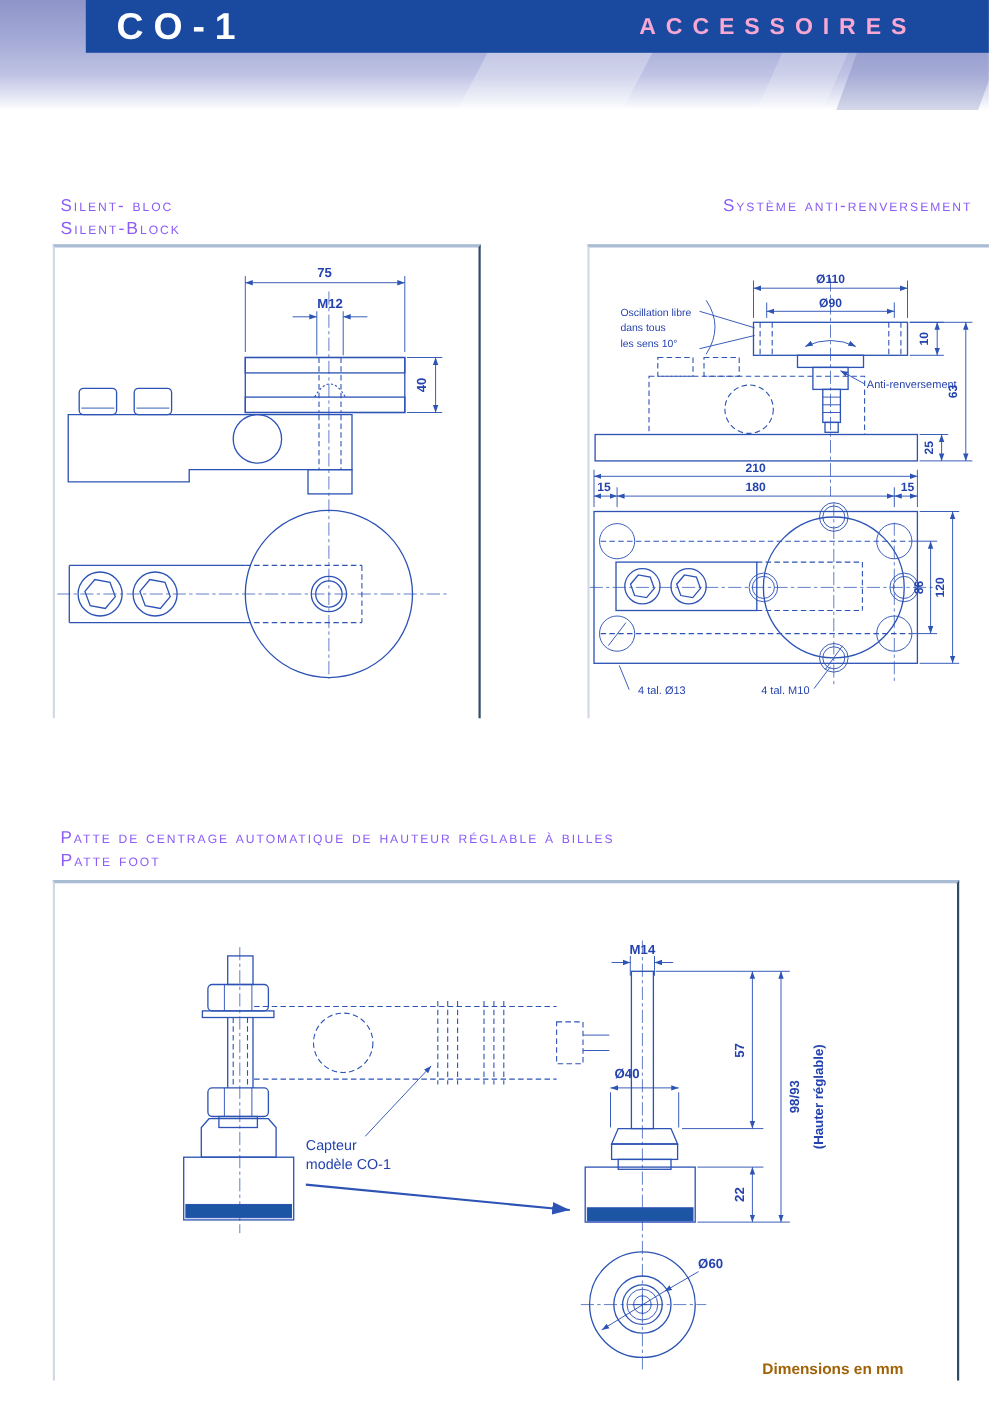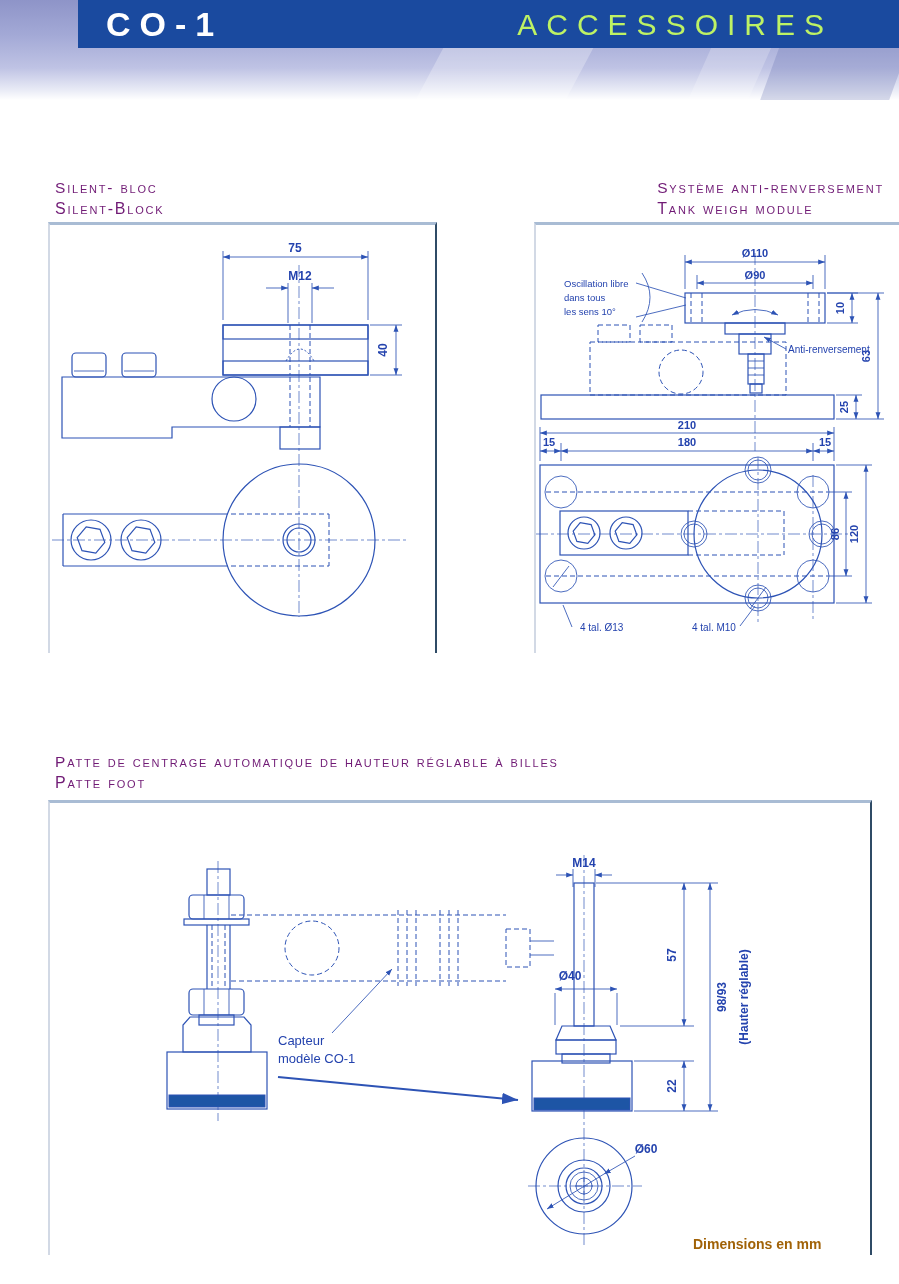--- a/index.html
+++ b/index.html
@@ -10,24 +10,24 @@
           background:linear-gradient(180deg,#8e94c8 0%,#a3a9d6 35%,#bfc3e4 68%,#e9ebf6 90%,#ffffff 100%);}
   .streak1{position:absolute;left:430px;top:46px;width:150px;height:54px;
            background:rgba(255,255,255,0.28);transform:skewX(-28deg);}
   .streak2{position:absolute;left:700px;top:46px;width:60px;height:54px;
            background:rgba(255,255,255,0.22);transform:skewX(-24deg);}
   .streak3{position:absolute;left:770px;top:46px;width:129px;height:54px;
            background:rgba(92,102,170,0.25);transform:skewX(-20deg);}
   .header-band{position:absolute;left:78px;top:0;width:821px;height:48px;background:#1a4a9f;}
   .model-label{position:absolute;left:28px;top:0;line-height:48px;color:#fff;
                font-size:34px;font-weight:bold;letter-spacing:9px;}
-  .page-title{position:absolute;right:66px;top:0;line-height:50px;color:#bef264;
-              font-size:30px;font-weight:normal;letter-spacing:9px;}
+  .page-title{position:absolute;right:66px;top:0;line-height:50px;color:#f9a8d4;
+              font-size:21px;font-weight:bold;letter-spacing:9px;}
   
-  .sec-title{position:absolute;color:#701a75;font-size:15.5px;letter-spacing:1.8px;
+  .sec-title{position:absolute;color:#8b5cf6;font-size:15.5px;letter-spacing:1.8px;
              font-variant:small-caps;line-height:21px;}
   .sec-title .l2{font-size:16px;}
   .t-right{text-align:left;margin-left:10px;}
   
   .frame{position:absolute;border-top:3px solid #a9bcd4;border-left:2px solid #d2d9e5;
          border-right:2px solid #2f4b66;background:#fff;}
   
   .ln{stroke:#2d53b5;fill:none;stroke-width:1.2px;}
   .thin{stroke:#2d53b5;fill:none;stroke-width:0.85px;}
   .dash{stroke:#2d53b5;fill:none;stroke-width:1px;stroke-dasharray:5 3;}
@@ -56,21 +56,20 @@
     <div class="model-label">CO-1</div>
     <div class="page-title">ACCESSOIRES</div>
   </div>
 
   <div class="sec-title" style="left:55px;top:177px;">
     <div>Silent- bloc</div>
     <div class="l2">Silent-Block</div>
   </div>
   <div class="sec-title t-right" style="right:31px;top:177px;">
     <div>Système anti-renversement</div>
-    <div class="l2">Tank weigh module</div>
   </div>
 
   <div class="frame" style="left:48px;top:222px;width:385px;height:428px;">
     <svg width="381" height="425" viewBox="0 0 381 425">
       <defs>
         <marker id="a1" markerWidth="9" markerHeight="7" refX="8" refY="3.5" orient="auto-start-reverse">
           <path d="M0,0.6 L8,3.5 L0,6.4 Z" fill="#2d53b5"></path>
         </marker>
         <pattern id="hat" patternUnits="userSpaceOnUse" width="5" height="5" patternTransform="rotate(45)">
           <line x1="0" y1="0" x2="0" y2="5" stroke="#2d53b5" stroke-width="1.3"></line>

